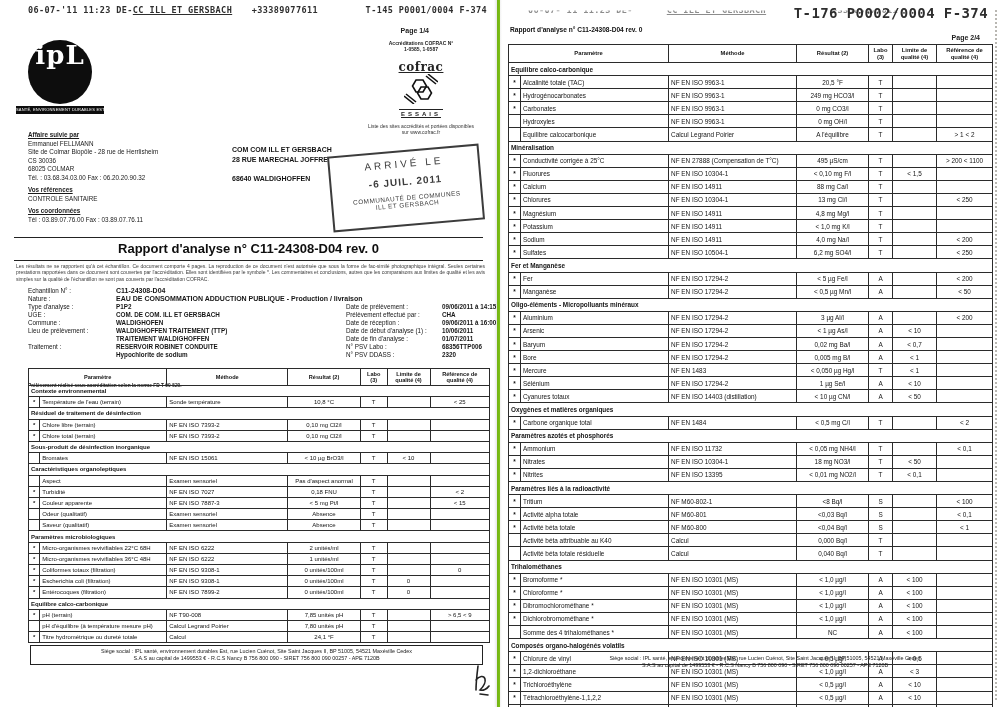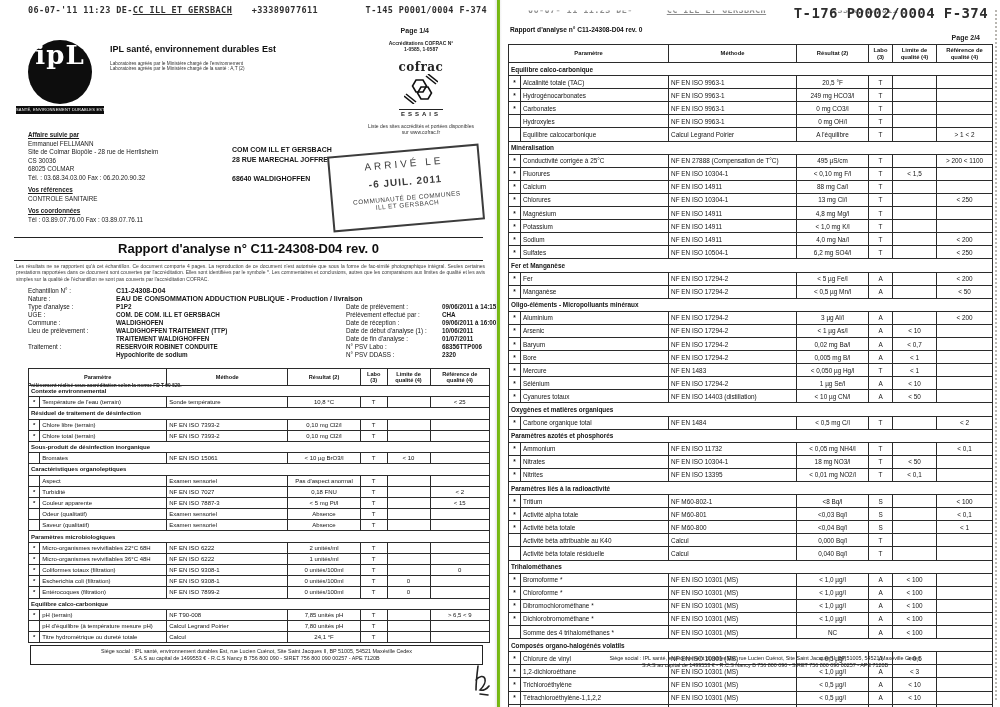--- a/index.html
+++ b/index.html
@@ -26,21 +26,21 @@
   .ipl-circle{width:64px;height:64px;margin:0 auto;background:#0d0d0d;border-radius:50%;display:flex;justify-content:center;}
   .ipl-circle span{color:#fff;font-weight:bold;font-size:26px;letter-spacing:1px;font-family:"DejaVu Serif",serif;}
   .ipl-bar{margin-top:2px;background:#0d0d0d;color:#fff;font-size:4px;line-height:7px;height:8px;overflow:hidden;white-space:nowrap;letter-spacing:.2px;}
   .lab-head{position:absolute;top:44px;left:110px;width:230px;}
   .lab-name{font-size:9px;font-weight:bold;color:#111;}
   .lab-accr{margin-top:6px;font-size:5px;line-height:6px;color:#333;transform:scale(.95);transform-origin:left top;}
 
   
   .cofrac{position:absolute;top:40px;right:22px;width:108px;text-align:center;color:#222;}
   .cofrac-accr{font-size:5px;line-height:6px;font-weight:bold;}
-  .cofrac-logo{margin-top:8px;display:inline-block;}
+  .cofrac-logo{margin-top:8px;display:inline-block;text-decoration:underline;}
   .cofrac-word{font-size:12px;font-weight:bold;letter-spacing:.5px;font-family:"DejaVu Serif",serif;}
   .cofrac-essais{font-size:6px;letter-spacing:3px;font-weight:bold;border-top:1px solid #222;margin-top:1px;padding-top:1px;}
   .cofrac-note{margin-top:4px;font-size:5px;line-height:5.5px;color:#333;}
 
   
   .contact{position:absolute;top:127px;left:28px;width:200px;font-size:6.3px;line-height:8.5px;color:#1a1a1a;}
   .contact .hd{font-weight:bold;text-decoration:underline;margin-top:4px;}
   .recipient{position:absolute;top:145px;left:232px;width:135px;font-size:7px;font-weight:bold;line-height:10px;}
   .recipient div:last-child{margin-top:9px;}
 
@@ -100,27 +100,20 @@
       <span class="f-phone">+33389077611</span>
       <span class="f-trace">T-145 P0001/0004 F-374</span>
     </div>
     <div class="pagelabel" id="p1-pagelabel">Page 1/4</div>
 
     <div class="ipl-logo">
       <div class="ipl-circle">
           <span>ipL</span>
         </div>
       <div class="ipl-bar">SANTÉ, ENVIRONNEMENT DURABLES EST</div>
-    </div>
-    <div class="lab-head">
-      <div class="lab-name">IPL santé, environnement durables Est</div>
-      <div class="lab-accr">
-        <div>Laboratoires agréés par le Ministère chargé de l'environnement</div>
-        <div>Laboratoires agréés par le Ministère chargé de la santé : A,T (2)</div>
-      </div>
     </div>
 
     <div class="cofrac">
       <div class="cofrac-accr">
         <div>Accréditations COFRAC N°</div>
         <div>1-0585, 1-0587</div>
       </div>
       <div class="cofrac-logo">
         <div class="cofrac-word">cofrac</div>
         <svg width="34" height="30" viewBox="0 0 34 30">

